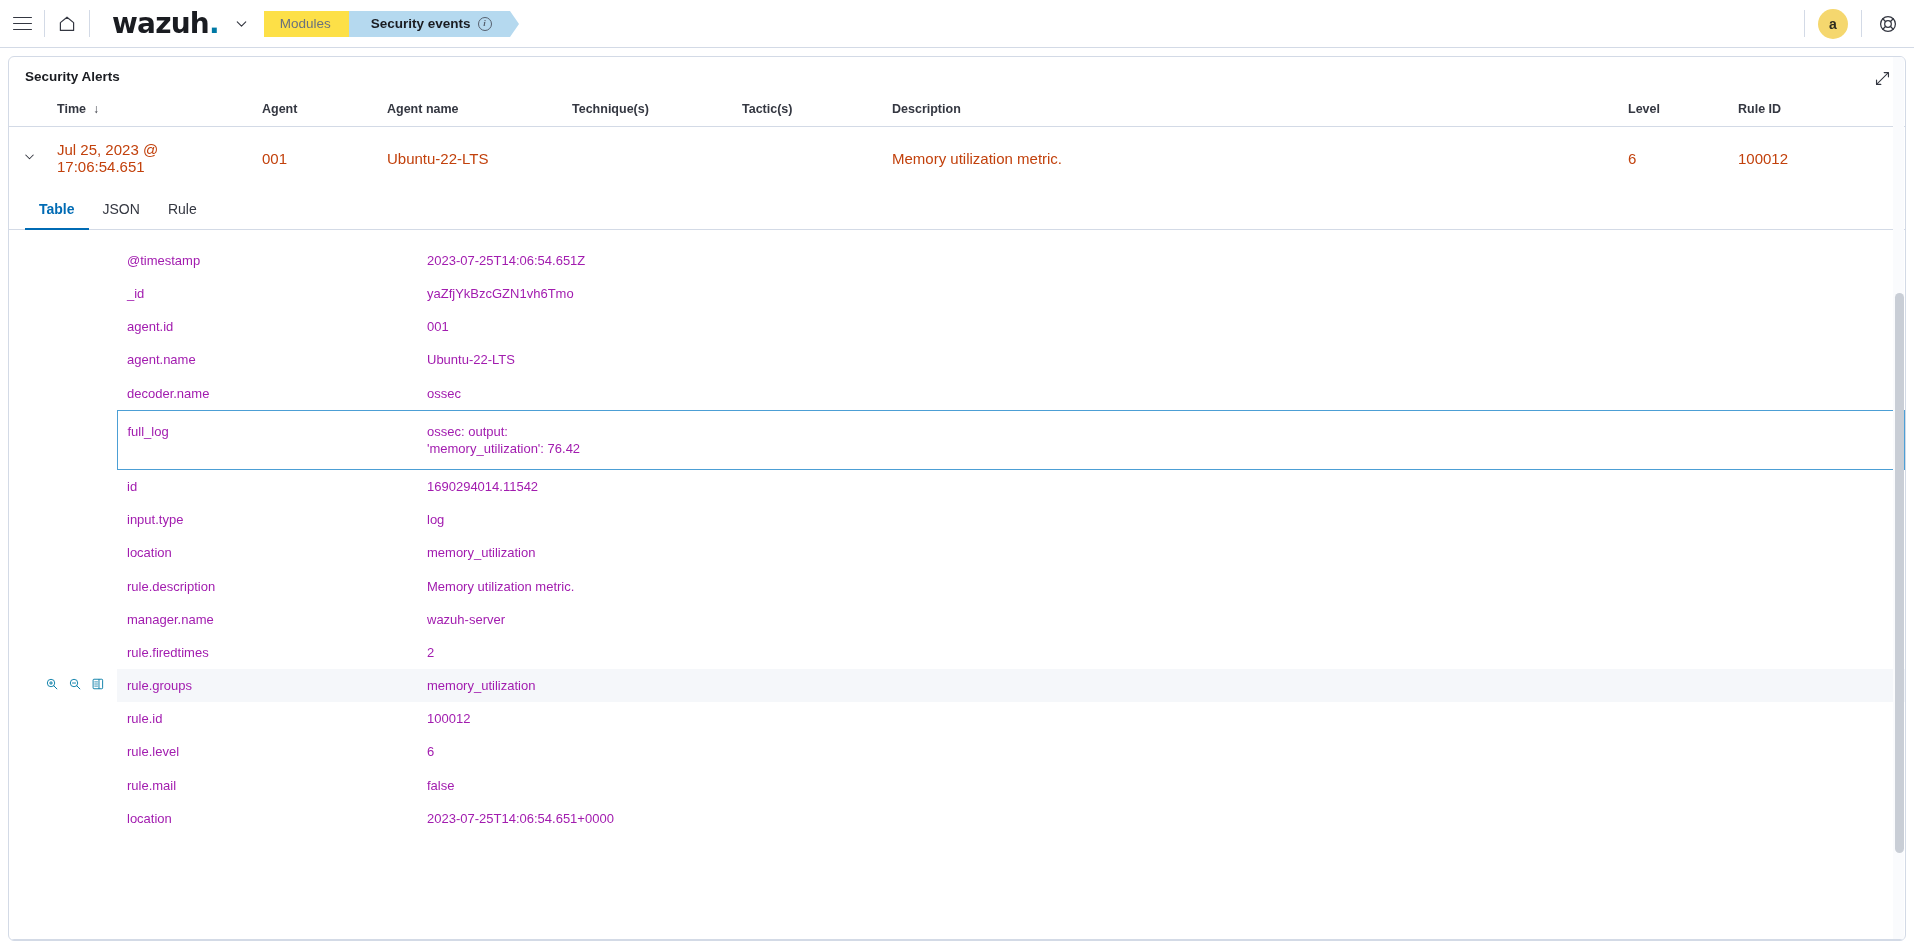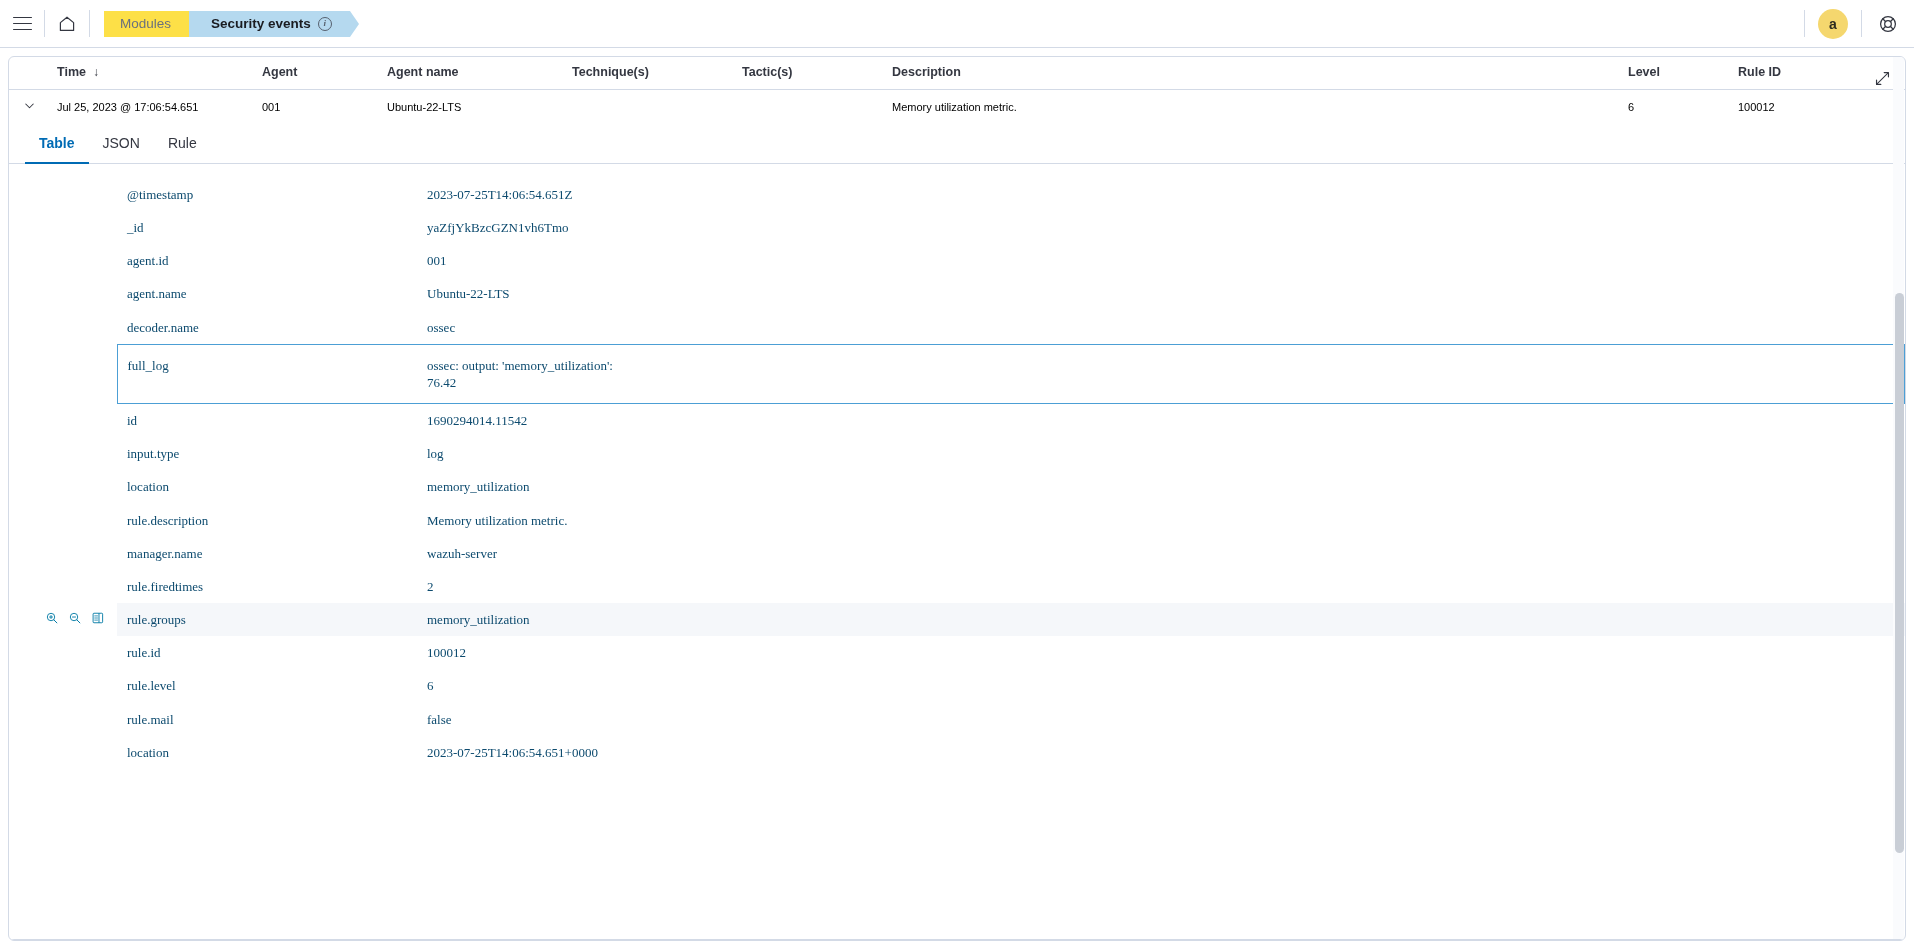--- a/index.html
+++ b/index.html
@@ -163,23 +163,23 @@
     font-size: 12.5px;
     font-weight: 700;
     color: #343741;
     text-align: left;
     padding: 8px 8px 10px 8px;
     border-bottom: 1px solid #d3dae6;
     white-space: nowrap;
     margin-top: 6px;
   }
   .alerts-table td {
-    font-size: 11px;
-    color: #000000;
-    padding: 8px 8px;
+    font-size: 15px;
+    color: #c2410c;
+    padding: 14px 8px;
     vertical-align: middle;
   }
   .col-exp  { width: 40px; }
   .col-time { width: 205px; }
   .col-agent{ width: 125px; }
   .col-aname{ width: 185px; }
   .col-tech { width: 170px; }
   .col-tact { width: 150px; }
   .col-desc { width: auto; }
   .col-level{ width: 110px; }
@@ -217,25 +217,24 @@
     position: relative;
   }
   .detail-table {
     width: 100%;
     border-collapse: collapse;
     table-layout: fixed;
     margin-top: 14px;
   }
   .detail-table td {
     font-size: 13px;
-    color: #0c4a6e;
+    color: #a21caf;
     padding: 8px 10px;
     vertical-align: top;
     line-height: 1.32;
-    font-family: Liberation Serif, serif;
   }
   .dt-actions { width: 108px; padding-left: 36px !important; }
   .dt-field   { width: 300px; }
   .dt-value   { width: auto; }
   .dt-row .dt-actions .acts { visibility: hidden; display: flex; gap: 9px; align-items: center; }
   .dt-row.hovered .dt-actions .acts { visibility: visible; }
   .dt-row.hovered .dt-field,
   .dt-row.hovered .dt-value { background: #f5f7fa; }
   .dt-row.hovered .dt-value { display: table-cell; }
   .act-icon { cursor: pointer; display: inline-flex; }
@@ -282,20 +281,26 @@
     </div>
   </div>
   <div class="nav-sep"></div>
   <div class="nav-btn">
     <svg width="20" height="20" viewBox="0 0 20 20">
       <path d="M3.4 8.6 10 3.2l6.6 5.4V16.4H3.4z" fill="none" stroke="#343741" stroke-width="1.2" stroke-linejoin="round"></path>
     </svg>
   </div>
   <div class="nav-sep"></div>
 
+  <div class="brand-wrap">
+    <div class="brand"><span>wazuh</span><span class="dot">.</span></div>
+    <svg width="17" height="17" viewBox="0 0 20 20">
+      <path d="M5 8 10 13 15 8" fill="none" stroke="#343741" stroke-width="1.3" stroke-linecap="round" stroke-linejoin="round"></path>
+    </svg>
+  </div>
 
   <div class="crumbs">
     <div class="crumb">
       <span>Modules</span>
     </div>
     <div class="crumb active">
       <span>Security events</span>
       <span class="info-icon">i</span>
     </div>
   </div>
@@ -312,20 +317,23 @@
         <circle cx="10" cy="10" r="3.3" fill="none" stroke="#343741" stroke-width="1.25"></circle>
         <path d="M4.8 4.8 7.7 7.7M15.2 4.8 12.3 7.7M4.8 15.2 7.7 12.3M15.2 15.2 12.3 12.3" stroke="#343741" stroke-width="1.25" stroke-linecap="round"></path>
       </svg>
     </div>
   </div>
 </div>
 
 <div class="page">
   <div class="panel">
 
+    <div class="panel-head">
+      <div class="panel-title">Security Alerts</div>
+    </div>
     <div class="expand-btn">
       <svg width="17" height="17" viewBox="0 0 20 20">
         <path d="M12 3h5v5" fill="none" stroke="#343741" stroke-width="1.4" stroke-linecap="round" stroke-linejoin="round"></path>
         <path d="M8 17H3v-5" fill="none" stroke="#343741" stroke-width="1.4" stroke-linecap="round" stroke-linejoin="round"></path>
         <path d="M16.3 3.7 3.9 16.1" fill="none" stroke="#343741" stroke-width="1.2" stroke-linecap="round"></path>
       </svg>
     </div>
 
     <table class="alerts-table">
       <thead>

